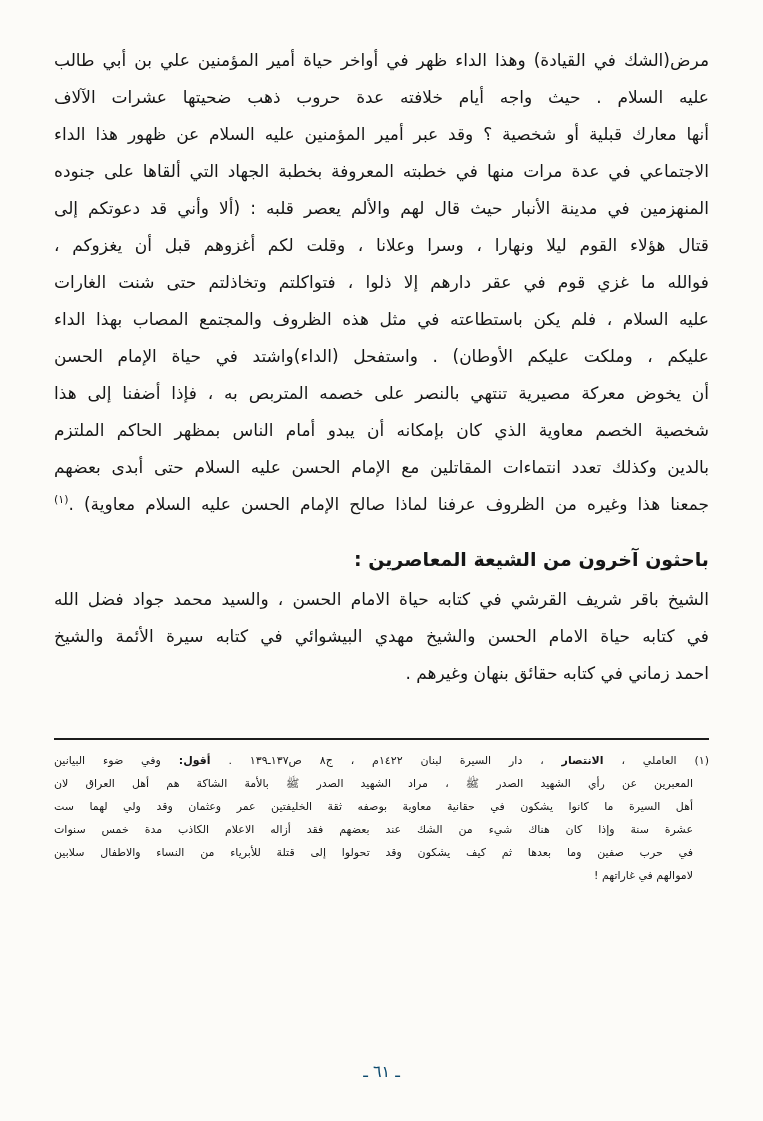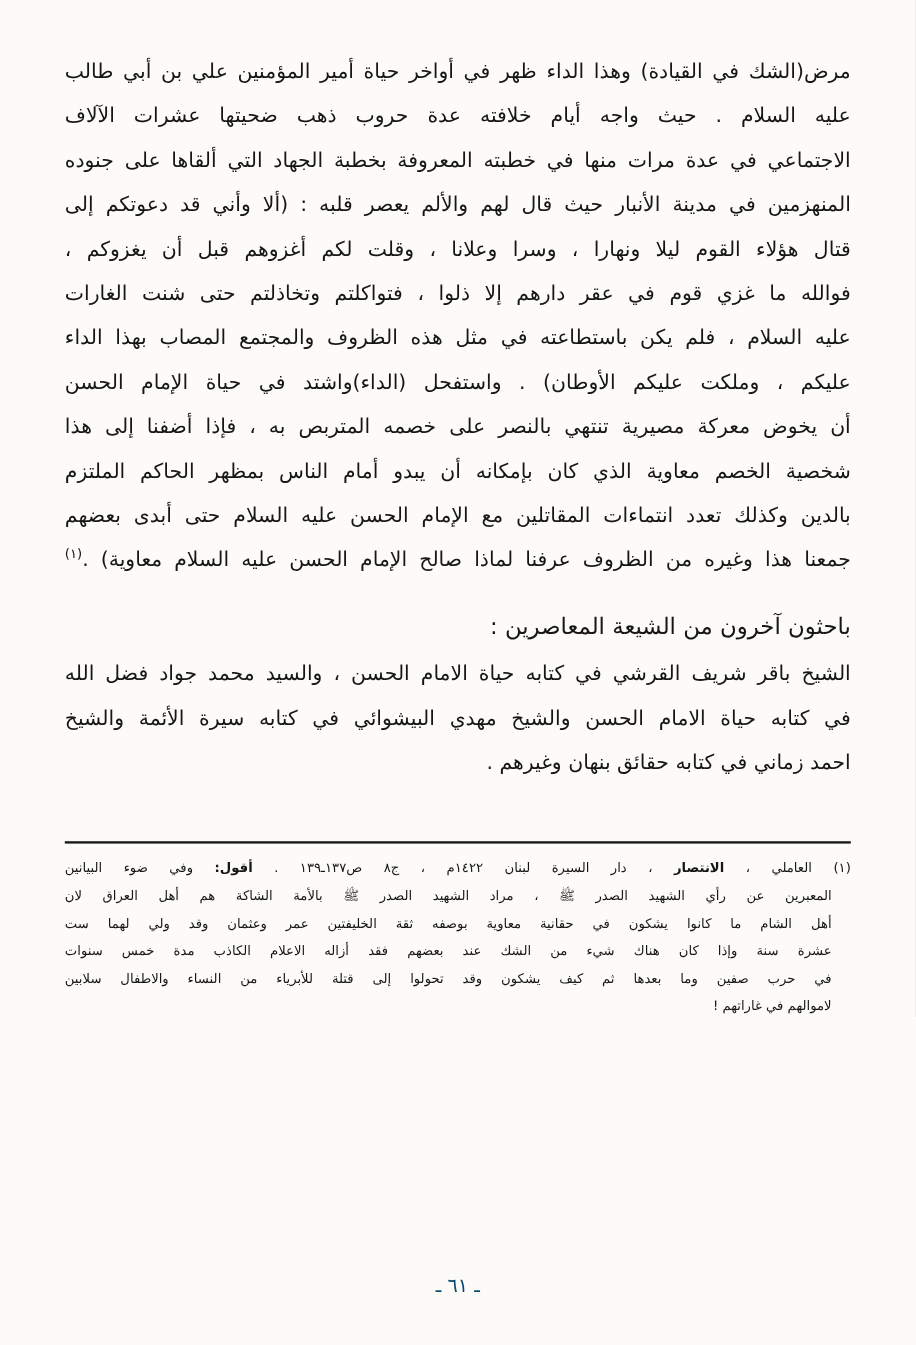--- a/index.html
+++ b/index.html
@@ -34,21 +34,21 @@
     overflow: hidden;
     display: block;
     width: 100%;
   }
   
   .main-line, .fn-line { white-space: normal; }
   .main-line.short { text-align-last: start; }
   .indent { padding-right: 30px; box-sizing: border-box; }
   .section-heading {
     font-size: 19px;
-    font-weight: normal;
+    font-weight: bold;
     line-height: 40px;
     margin-top: 16px;
     text-align: right;
     letter-spacing: 0.3px;
   }
   .para2 { margin-top: 2px; }
   .footnotes { margin-top: 46px; }
   .fn-divider {
     border: 0;
     border-top: 2px solid #1c1c1c;
@@ -81,20 +81,21 @@
   }
 </style>
 </head>
 <body>
 
 <div class="page">
   <div class="text-block">
 
     <div class="main-line">مرض(الشك في القيادة) وهذا الداء ظهر في أواخر حياة أمير المؤمنين علي بن أبي طالب</div>
     <div class="main-line">عليه السلام . حيث واجه أيام خلافته عدة حروب ذهب ضحيتها عشرات الآلاف</div>
+    <div class="main-line">أنها معارك قبلية أو شخصية ؟ وقد عبر أمير المؤمنين عليه السلام عن ظهور هذا الداء</div>
     <div class="main-line">الاجتماعي في عدة مرات منها في خطبته المعروفة بخطبة الجهاد التي ألقاها على جنوده</div>
     <div class="main-line">المنهزمين في مدينة الأنبار حيث قال لهم والألم يعصر قلبه : (ألا وأني قد دعوتكم إلى</div>
     <div class="main-line">قتال هؤلاء القوم ليلا ونهارا ، وسرا وعلانا ، وقلت لكم أغزوهم قبل أن يغزوكم ،</div>
     <div class="main-line">فوالله ما غزي قوم في عقر دارهم إلا ذلوا ، فتواكلتم وتخاذلتم حتى شنت الغارات</div>
     <div class="main-line">عليه السلام ، فلم يكن باستطاعته في مثل هذه الظروف والمجتمع المصاب بهذا الداء</div>
     <div class="main-line">عليكم ، وملكت عليكم الأوطان) . واستفحل (الداء)واشتد في حياة الإمام الحسن</div>
     <div class="main-line">أن يخوض معركة مصيرية تنتهي بالنصر على خصمه المتربص به ، فإذا أضفنا إلى هذا</div>
     <div class="main-line">شخصية الخصم معاوية الذي كان بإمكانه أن يبدو أمام الناس بمظهر الحاكم الملتزم</div>
     <div class="main-line">بالدين وكذلك تعدد انتماءات المقاتلين مع الإمام الحسن عليه السلام حتى أبدى بعضهم</div>
     <div class="main-line">
@@ -108,21 +109,21 @@
       <div class="main-line">في كتابه حياة الامام الحسن والشيخ مهدي البيشوائي في كتابه سيرة الأئمة والشيخ</div>
       <div class="main-line short">احمد زماني في كتابه حقائق بنهان وغيرهم .</div>
     </div>
 
     <div class="footnotes">
       <hr class="fn-divider">
       <div class="fn-line">
         <span>(١) العاملي ، </span><span class="fn-title">الانتصار</span><span> ، دار السيرة لبنان ١٤٢٢م ، ج٨ ص١٣٧ـ١٣٩ . </span><span class="fn-bold">أقول:</span><span> وفي ضوء البيانين</span>
       </div>
       <div class="fn-line cont">المعبرين عن رأي الشهيد الصدر ﷺ ، مراد الشهيد الصدر ﷺ بالأمة الشاكة هم أهل العراق لان</div>
-      <div class="fn-line cont">أهل الشام ما كانوا يشكون في حقانية معاوية بوصفه ثقة الخليفتين عمر وعثمان وقد ولي لهما ست</div>
+      <div class="fn-line cont">أهل السيرة ما كانوا يشكون في حقانية معاوية بوصفه ثقة الخليفتين عمر وعثمان وقد ولي لهما ست</div>
       <div class="fn-line cont">عشرة سنة وإذا كان هناك شيء من الشك عند بعضهم فقد أزاله الاعلام الكاذب مدة خمس سنوات</div>
       <div class="fn-line cont">في حرب صفين وما بعدها ثم كيف يشكون وقد تحولوا إلى قتلة للأبرياء من النساء والاطفال سلابين</div>
       <div class="fn-line cont short">لاموالهم في غاراتهم !</div>
     </div>
 
   </div>
 
   <div class="page-number">ـ ٦١ ـ</div>
 </div>
 

